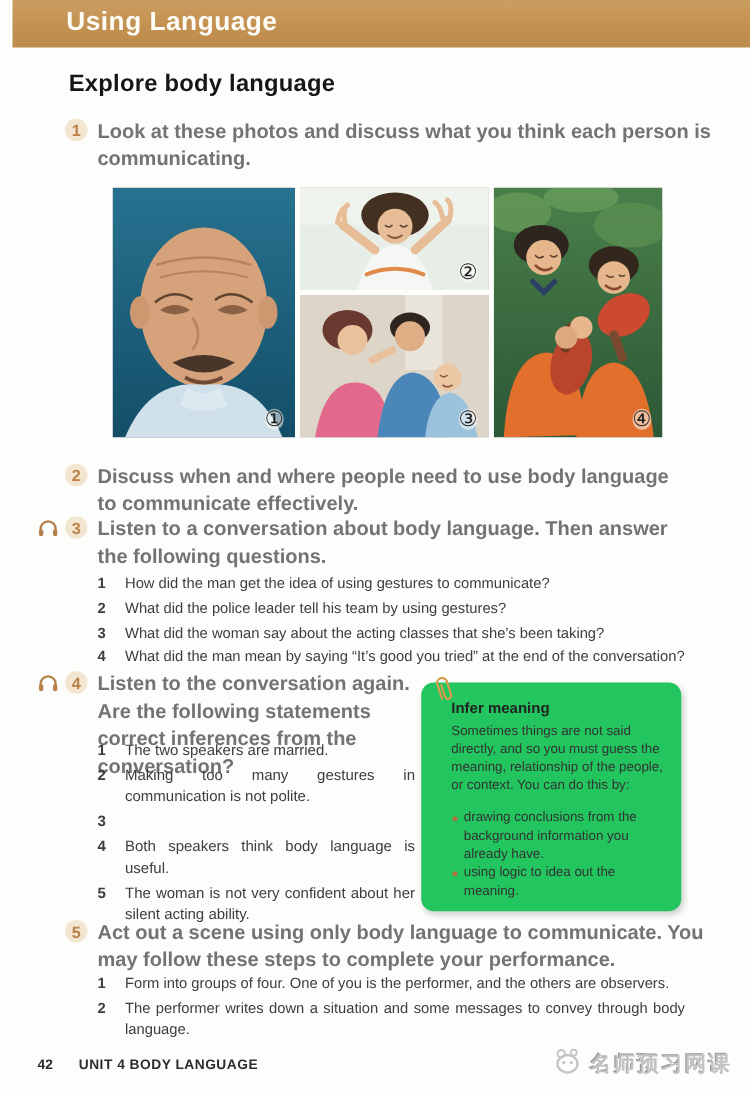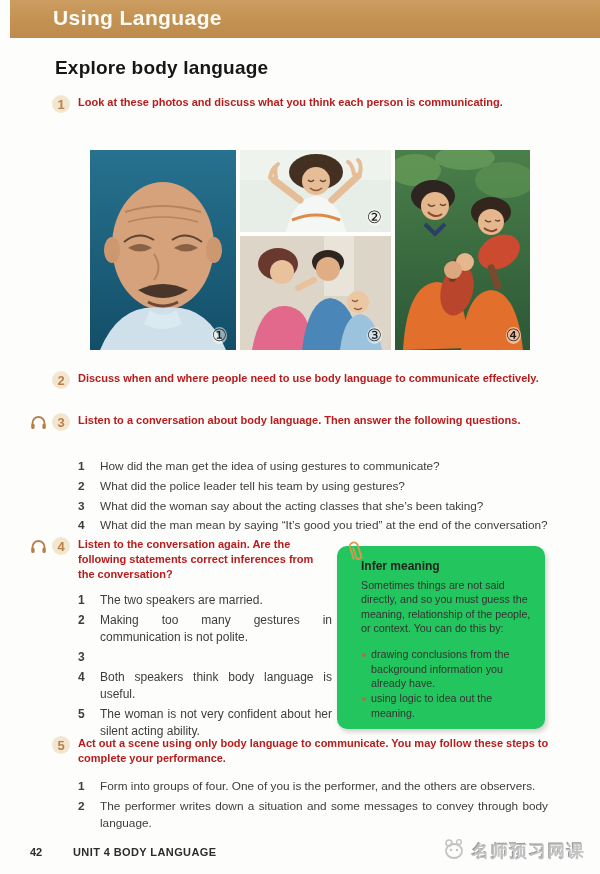--- a/index.html
+++ b/index.html
@@ -31,21 +31,21 @@
   
   .activity{position:absolute;left:30px;display:flex;align-items:flex-start;}
   .audio-cell{width:22px;flex:0 0 22px;padding-top:2px;}
   .badge{
     width:18px;height:18px;border-radius:50%;flex:0 0 18px;
     background:#f3e6d0;color:#ba8148;font-size:13px;font-weight:bold;
     display:flex;align-items:center;justify-content:center;
     margin-right:8px;margin-top:0;
   }
   .activity-text{
-    color:#b91c1c;font-weight:bold;font-size:11px;line-height:1.38;
+    color:#737373;font-weight:bold;font-size:16px;line-height:1.38;
   }
 
   .subrow{display:flex;align-items:flex-start;margin-left:48px;}
   .subnum{width:22px;flex:0 0 22px;font-size:11.8px;font-weight:bold;color:#3d3d3d;line-height:1.42;}
   .subtext{font-size:11.8px;color:#3d3d3d;line-height:1.42;}
   .just{text-align:justify;}
 
   
   .photos{position:absolute;top:150px;left:90px;width:440px;height:200px;display:flex;gap:4px;}
   .photo{position:relative;overflow:hidden;background:#ccc;}
@@ -71,21 +71,21 @@
     position:relative;padding-left:10px;margin-bottom:1px;
     font-size:10.7px;color:#333;line-height:1.34;
   }
   .infer-bullets li::before{
     content:"";position:absolute;left:1px;top:5.5px;width:4px;height:4px;
     border-radius:50%;background:#b0713f;
   }
 
   
   .footer-page{position:absolute;left:30px;top:846px;font-size:11px;font-weight:bold;color:#2c2c2c;}
-  .footer-unit{position:absolute;left:73px;top:846px;font-size:11px;font-weight:bold;color:#2c2c2c;letter-spacing:.4px;}
+  .footer-unit{position:absolute;left:63px;top:846px;font-size:11px;font-weight:bold;color:#2c2c2c;letter-spacing:.4px;}
   .watermark{
     position:absolute;right:14px;top:838px;display:flex;align-items:center;gap:5px;
   }
   .watermark-text{
     font-size:17px;font-weight:bold;letter-spacing:2px;color:#c3c3c3;
     text-shadow:1px 1px 0 #ffffff,-1px -1px 0 #989898;
   }
 </style>
 </head>
 <body>

